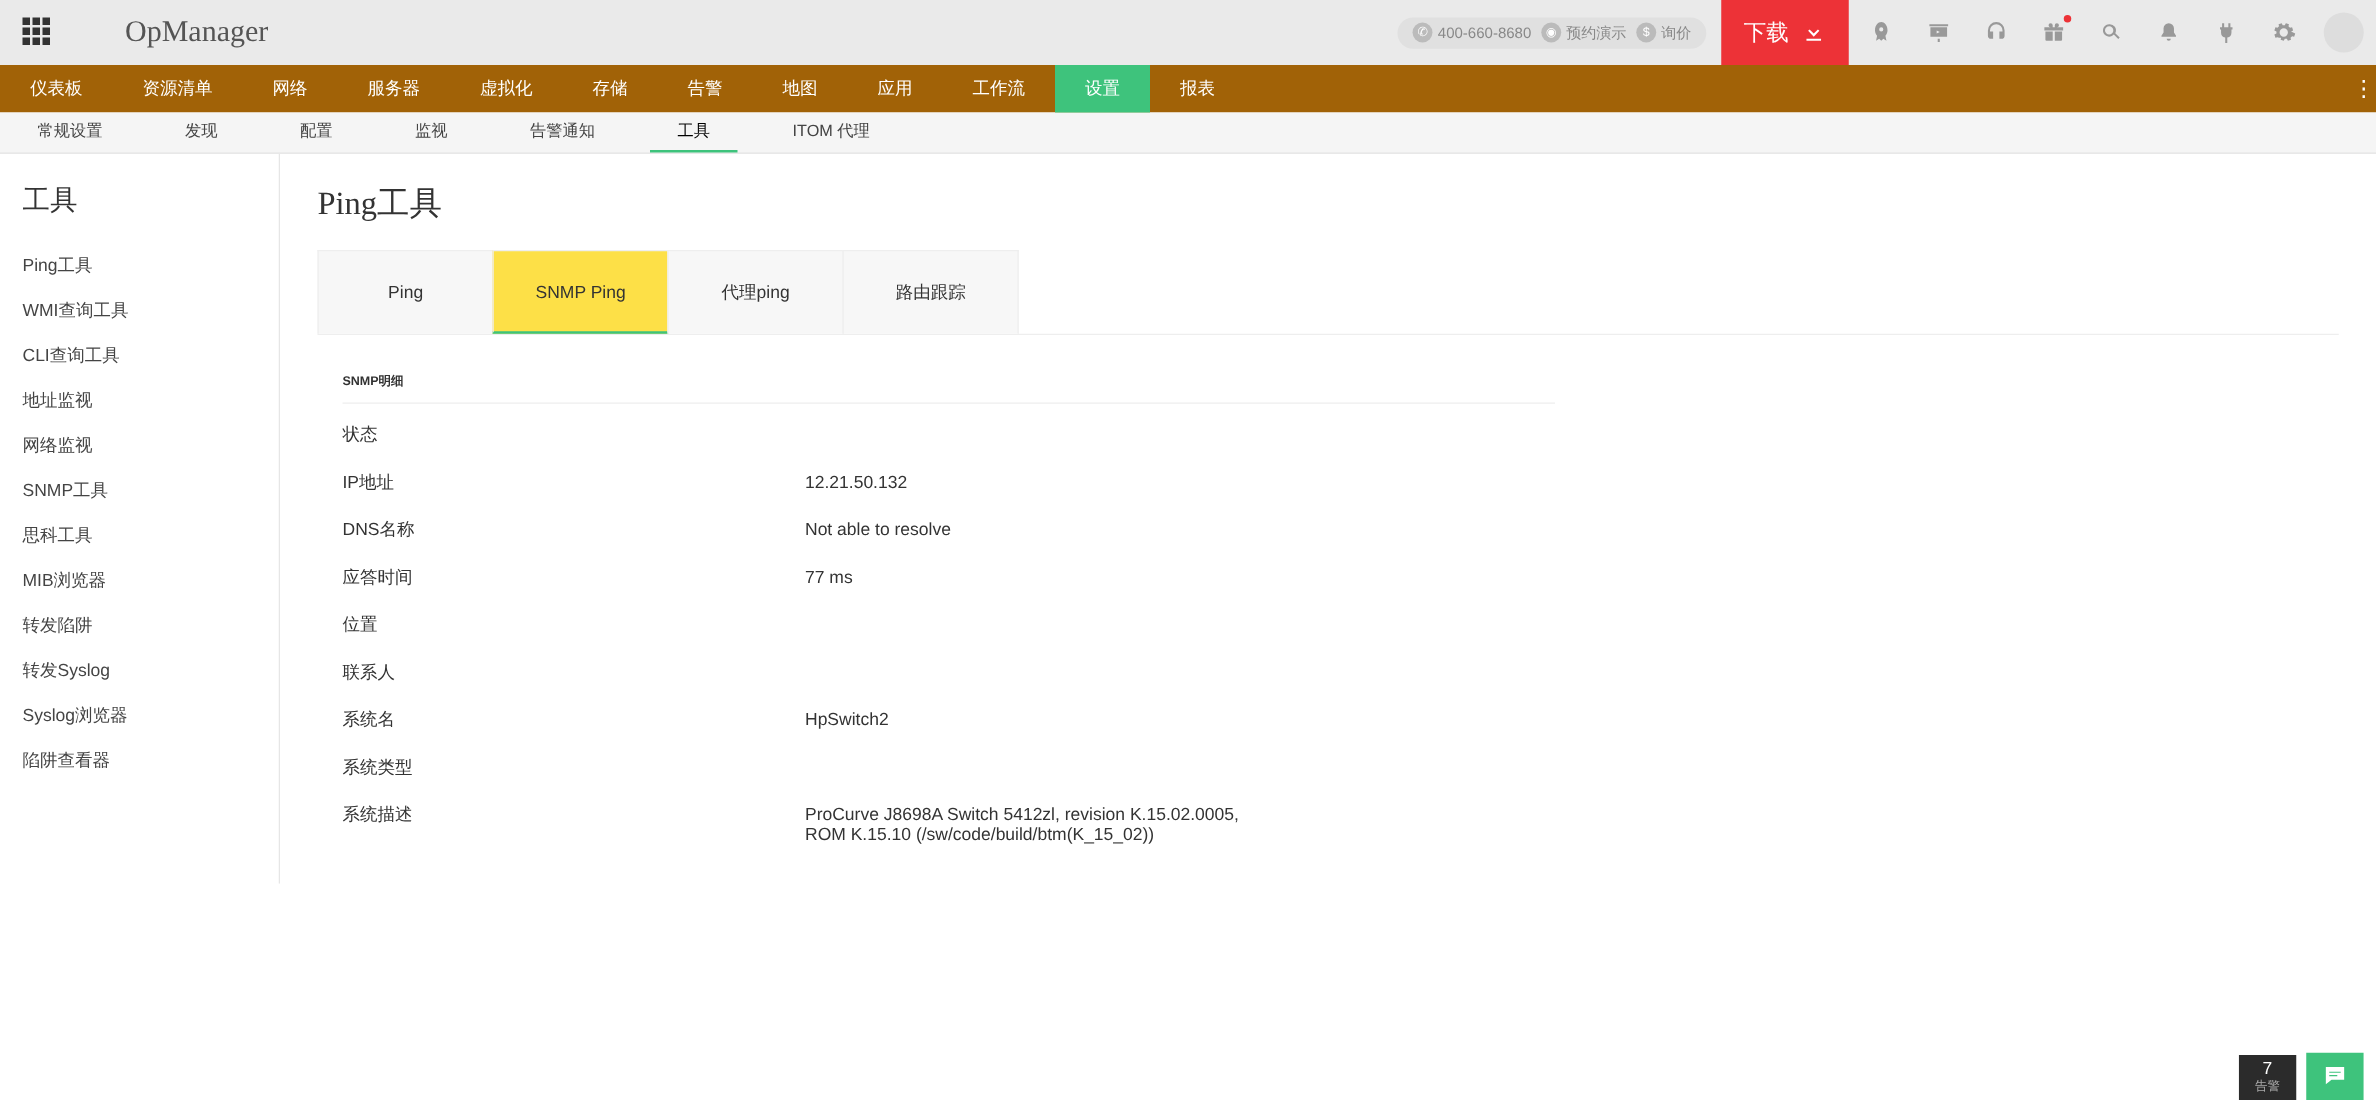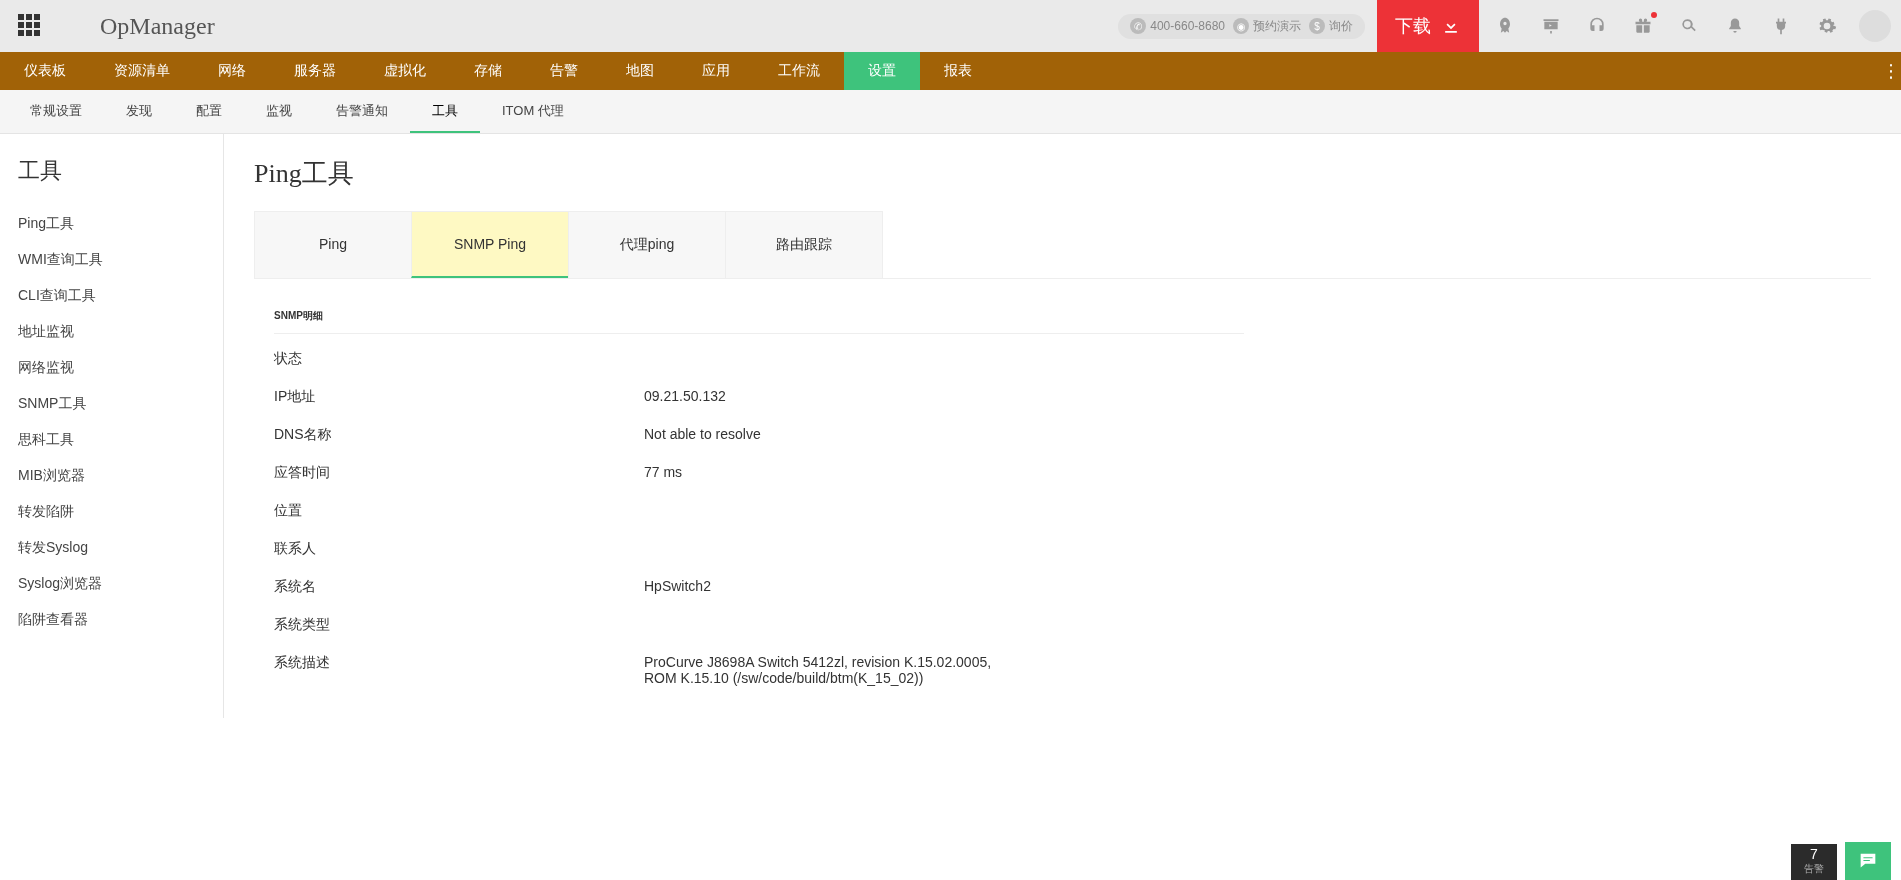--- a/index.html
+++ b/index.html
@@ -21,38 +21,38 @@
 .gift-dot { position: absolute; top: 6px; right: 6px; width: 6px; height: 6px; background: #ed3237; border-radius: 50%; }
 .avatar { width: 32px; height: 32px; border-radius: 50%; background: #ddd; margin-left: 6px; cursor: pointer; }
 
 
 .mainnav { height: 38px; background: #a16207; display: flex; align-items: stretch; }
 .mainnav a { color: #fff; text-decoration: none; padding: 0 24px; display: flex; align-items: center; font-size: 14px; cursor: pointer; }
 .mainnav a.active { background: #3ec37c; }
 .mainnav-more { margin-left: auto; color: #fff; width: 20px; display: flex; align-items: center; justify-content: center; cursor: pointer; font-size: 18px; }
 
 
-.subnav { height: 44px; background: #f5f5f5; border-bottom: 1px solid #e4e4e4; display: flex; align-items: stretch; padding-left: 8px; }
+.subnav { height: 33px; background: #f5f5f5; border-bottom: 1px solid #e4e4e4; display: flex; align-items: stretch; padding-left: 8px; gap: 22px; }
 .subnav a { color: #444; text-decoration: none; padding: 0 22px; display: flex; align-items: center; font-size: 13px; cursor: pointer; border-bottom: 2px solid transparent; }
 .subnav a.active { border-bottom: 2px solid #3ec37c; color: #000; }
 
 
 .body-wrap { display: flex; }
 .sidebar { width: 224px; border-right: 1px solid #e6e6e6; padding: 22px 18px; }
 .sidebar h2 { font-size: 22px; font-weight: 400; color: #333; margin-bottom: 20px; }
 .sidebar ul { list-style: none; }
 .sidebar li { padding: 9px 0; color: #444; font-size: 14px; cursor: pointer; }
 
 .content { flex: 1; padding: 22px 30px; }
 .page-title { font-size: 26px; font-family: Georgia, serif; font-weight: 400; color: #333; margin-bottom: 20px; }
 
 
 .tabs { display: flex; border-bottom: 1px solid #eee; }
-.tabs a { width: 158px; text-align: center; padding: 24px 0; background: #f7f7f7; border: 1px solid #eee; border-bottom: none; margin-right: -1px; font-size: 14px; color: #333; cursor: pointer; }
-.tabs a.active { background: #fef9c3; border-bottom: 2px solid #3ec37c; }
+.tabs a { width: 141px; text-align: center; padding: 24px 0; background: #f7f7f7; border: 1px solid #eee; border-bottom: none; margin-right: -1px; font-size: 14px; color: #333; cursor: pointer; }
+.tabs a.active { background: #fde047; border-bottom: 2px solid #3ec37c; }
 
 
 .detail { padding: 20px 0 0 20px; max-width: 990px; }
 .detail-title { font-size: 10px; font-weight: 600; padding: 10px 0; border-bottom: 1px solid #eee; margin-bottom: 6px; }
 .detail-row { display: flex; padding: 10px 0; font-size: 14px; }
 .detail-row .k { width: 370px; color: #333; }
 .detail-row .v { color: #333; max-width: 360px; }
 
 
 .br-widgets { position: fixed; right: 10px; bottom: 0; display: flex; gap: 8px; align-items: flex-end; }
@@ -196,21 +196,21 @@
     </div>
 
     <div class="detail">
       <div class="detail-title">SNMP明细</div>
       <div class="detail-row">
         <div class="k">状态</div>
         <div class="v"></div>
       </div>
       <div class="detail-row">
         <div class="k">IP地址</div>
-        <div class="v">09.21.50.132</div>
+        <div class="v">12.21.50.132</div>
       </div>
       <div class="detail-row">
         <div class="k">DNS名称</div>
         <div class="v">Not able to resolve</div>
       </div>
       <div class="detail-row">
         <div class="k">应答时间</div>
         <div class="v">77 ms</div>
       </div>
       <div class="detail-row">

